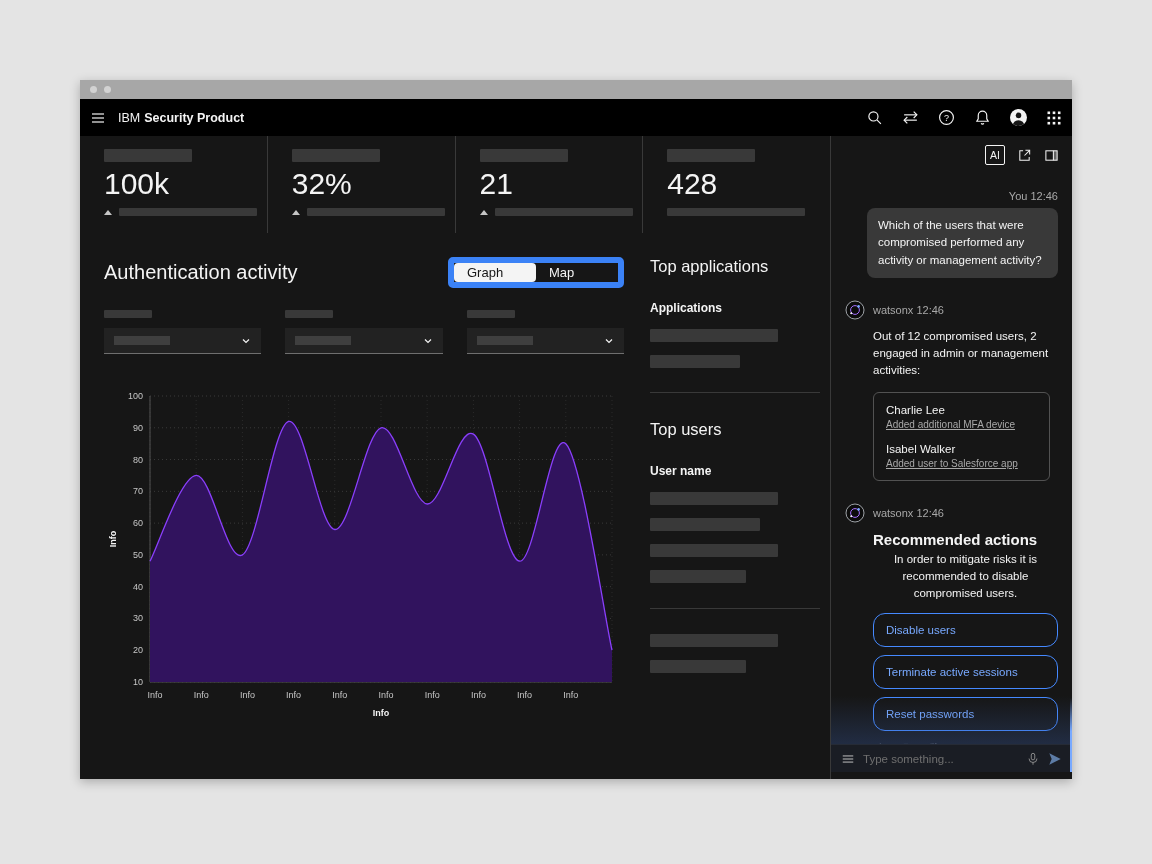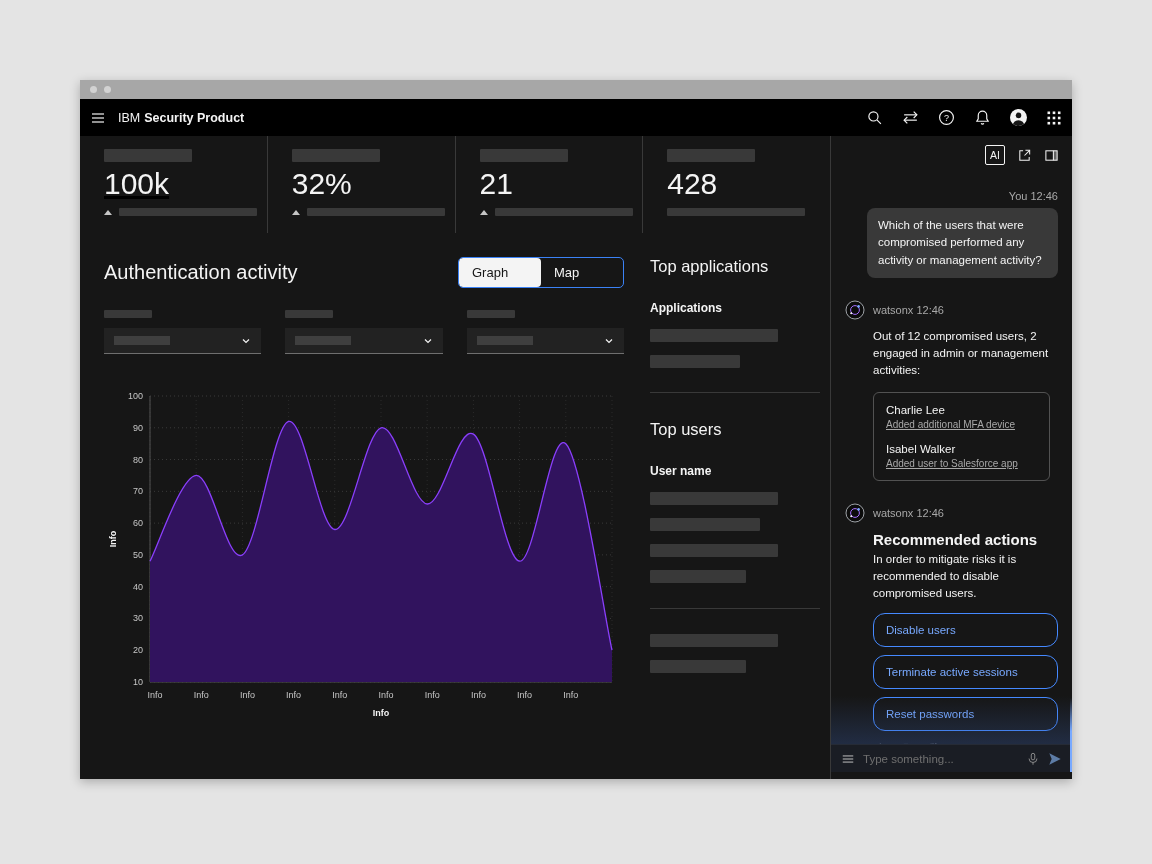--- a/index.html
+++ b/index.html
@@ -28,34 +28,34 @@
   .header-title .brand { font-weight: 400; }
   .header-title .product { font-weight: 700; margin-left: 4px; }
   .header-spacer { flex: 1; }
   .avatar-circle { width: 17px; height: 17px; border-radius: 50%; background: #f4f4f4; overflow: hidden; display: flex; align-items: flex-end; justify-content: center; }
   
   .app-body { flex: 1; display: flex; min-height: 0; }
   .main { flex: 1; display: flex; flex-direction: column; min-width: 0; }
   
   .metrics { display: flex; height: 97px; flex: none; }
   .metric { flex: 1; padding: 13px 0 0 24px; border-left: 1px solid #393939; }
-  .metric:first-child { border-left: none; text-decoration: underline; }
+  .metric:first-child { border-left: none; }
   .skel { background: #393939; border-radius: 1px; }
   .metric-skel-top { width: 88px; height: 13px; }
   .metric-value { font-size: 30px; font-weight: 300; color: #f4f4f4; margin-top: 7px; line-height: 1; }
   .metric-trend { display: flex; align-items: center; gap: 7px; margin-top: 9px; }
   .caret-up { width: 0; height: 0; border-left: 4px solid transparent; border-right: 4px solid transparent; border-bottom: 5px solid #c6c6c6; }
   .metric-skel-trend { width: 138px; height: 8px; }
   
   .content { flex: 1; display: flex; min-height: 0; }
   .left-col { width: 570px; flex: none; padding: 24px 26px 0 24px; }
   .right-col { flex: 1; padding: 24px 10px 0 0; }
   .section-head { display: flex; align-items: center; justify-content: space-between; width: 520px; height: 31px; }
   .auth-title { font-size: 20px; font-weight: 400; color: #f4f4f4; }
-  .content-switcher { display: flex; height: 31px; border: 1px solid #3b82f6; border-radius: 5px; overflow: hidden; }
+  .content-switcher { display: flex; height: 31px; border: 6px solid #3b82f6; border-radius: 5px; overflow: hidden; }
   .switch-opt { width: 82px; display: flex; align-items: center; padding-left: 13px; font-size: 13px; color: #f4f4f4; cursor: pointer; }
   .switch-opt.selected { background: #f4f4f4; color: #161616; border-radius: 4px; }
   .filters { display: flex; gap: 24px; margin-top: 22px; width: 520px; }
   .filter { width: 158px; }
   .filter-skel-label { width: 48px; height: 8px; margin-bottom: 10px; }
   .dropdown { height: 26px; background: #222222; border-bottom: 1px solid #6f6f6f; display: flex; align-items: center; justify-content: space-between; padding: 0 10px; cursor: pointer; }
   .dropdown-skel { width: 56px; height: 9px; background: #3f3f3f; }
   .chart-wrap { margin-top: 30px; }
   
   .panel-title { font-size: 16.5px; font-weight: 400; color: #f4f4f4; }
@@ -68,21 +68,21 @@
   .chat-header { height: 38px; flex: none; display: flex; align-items: center; justify-content: flex-end; gap: 12px; padding: 0 13px; }
   .ai-badge { min-width: 20px; height: 20px; border: 1px solid #f4f4f4; border-radius: 2px; color: #f4f4f4; font-size: 10.5px; display: flex; align-items: center; justify-content: center; padding: 0 2px; cursor: pointer; }
   .chat-icon { display: flex; align-items: center; justify-content: center; cursor: pointer; }
   .chat-scroll { flex: 1; overflow: hidden; padding: 0 14px; min-height: 0; }
   .meta-right { text-align: right; color: #a8a8a8; font-size: 11px; margin-top: 16px; }
   .user-bubble { margin: 6px 0 0 22px; background: #393939; border-radius: 8px; padding: 9px 11px; color: #f4f4f4; font-size: 11.5px; line-height: 1.5; }
   .bot-row { display: flex; align-items: center; gap: 8px; margin-top: 22px; }
   .bot-meta { color: #a8a8a8; font-size: 11px; }
   .bot-text { margin: 8px 0 0 28px; color: #f4f4f4; font-size: 11.5px; line-height: 1.5; }
   .bot-heading { margin: 8px 0 0 28px; color: #f4f4f4; font-size: 15px; font-weight: 700; }
-  .bot-heading + .bot-text { margin-top: 3px; }
+  .bot-heading + .bot-text { margin-top: 3px; text-align: center; }
   .users-card { margin: 12px 8px 0 28px; border: 1px solid #525252; border-radius: 6px; padding: 11px 12px; }
   .user-entry + .user-entry { margin-top: 13px; }
   .user-name { color: #f4f4f4; font-size: 11.5px; }
   .user-detail { color: #a8a8a8; font-size: 10px; margin-top: 3px; text-decoration: underline; }
   .actions { margin: 11px 0 0 28px; display: flex; flex-direction: column; gap: 8px; }
   .action-btn { height: 23px; border: 1px solid #4589ff; border-radius: 12px; background: transparent; color: #78a9ff; font-size: 11.5px; font-family: inherit; display: flex; align-items: center; padding: 16px 12px; cursor: pointer; text-align: left; }
   .feedback { margin: 11px 0 0 28px; display: flex; gap: 12px; align-items: center; }
   .chat-fade { position: absolute; left: 0; right: 0; bottom: 35px; height: 48px; background: linear-gradient(180deg, rgba(22,22,22,0) 0%, rgba(60,96,170,0.30) 100%); pointer-events: none; }
   .input-accent { position: absolute; right: 0; bottom: 7px; width: 2px; height: 74px; background: linear-gradient(180deg, rgba(120,169,255,0) 0%, #78a9ff 45%); }
   .chat-input { height: 28px; flex: none; display: flex; align-items: center; gap: 8px; padding: 0 10px; background: #1a1d24; border-top: 1px solid #262b36; }

